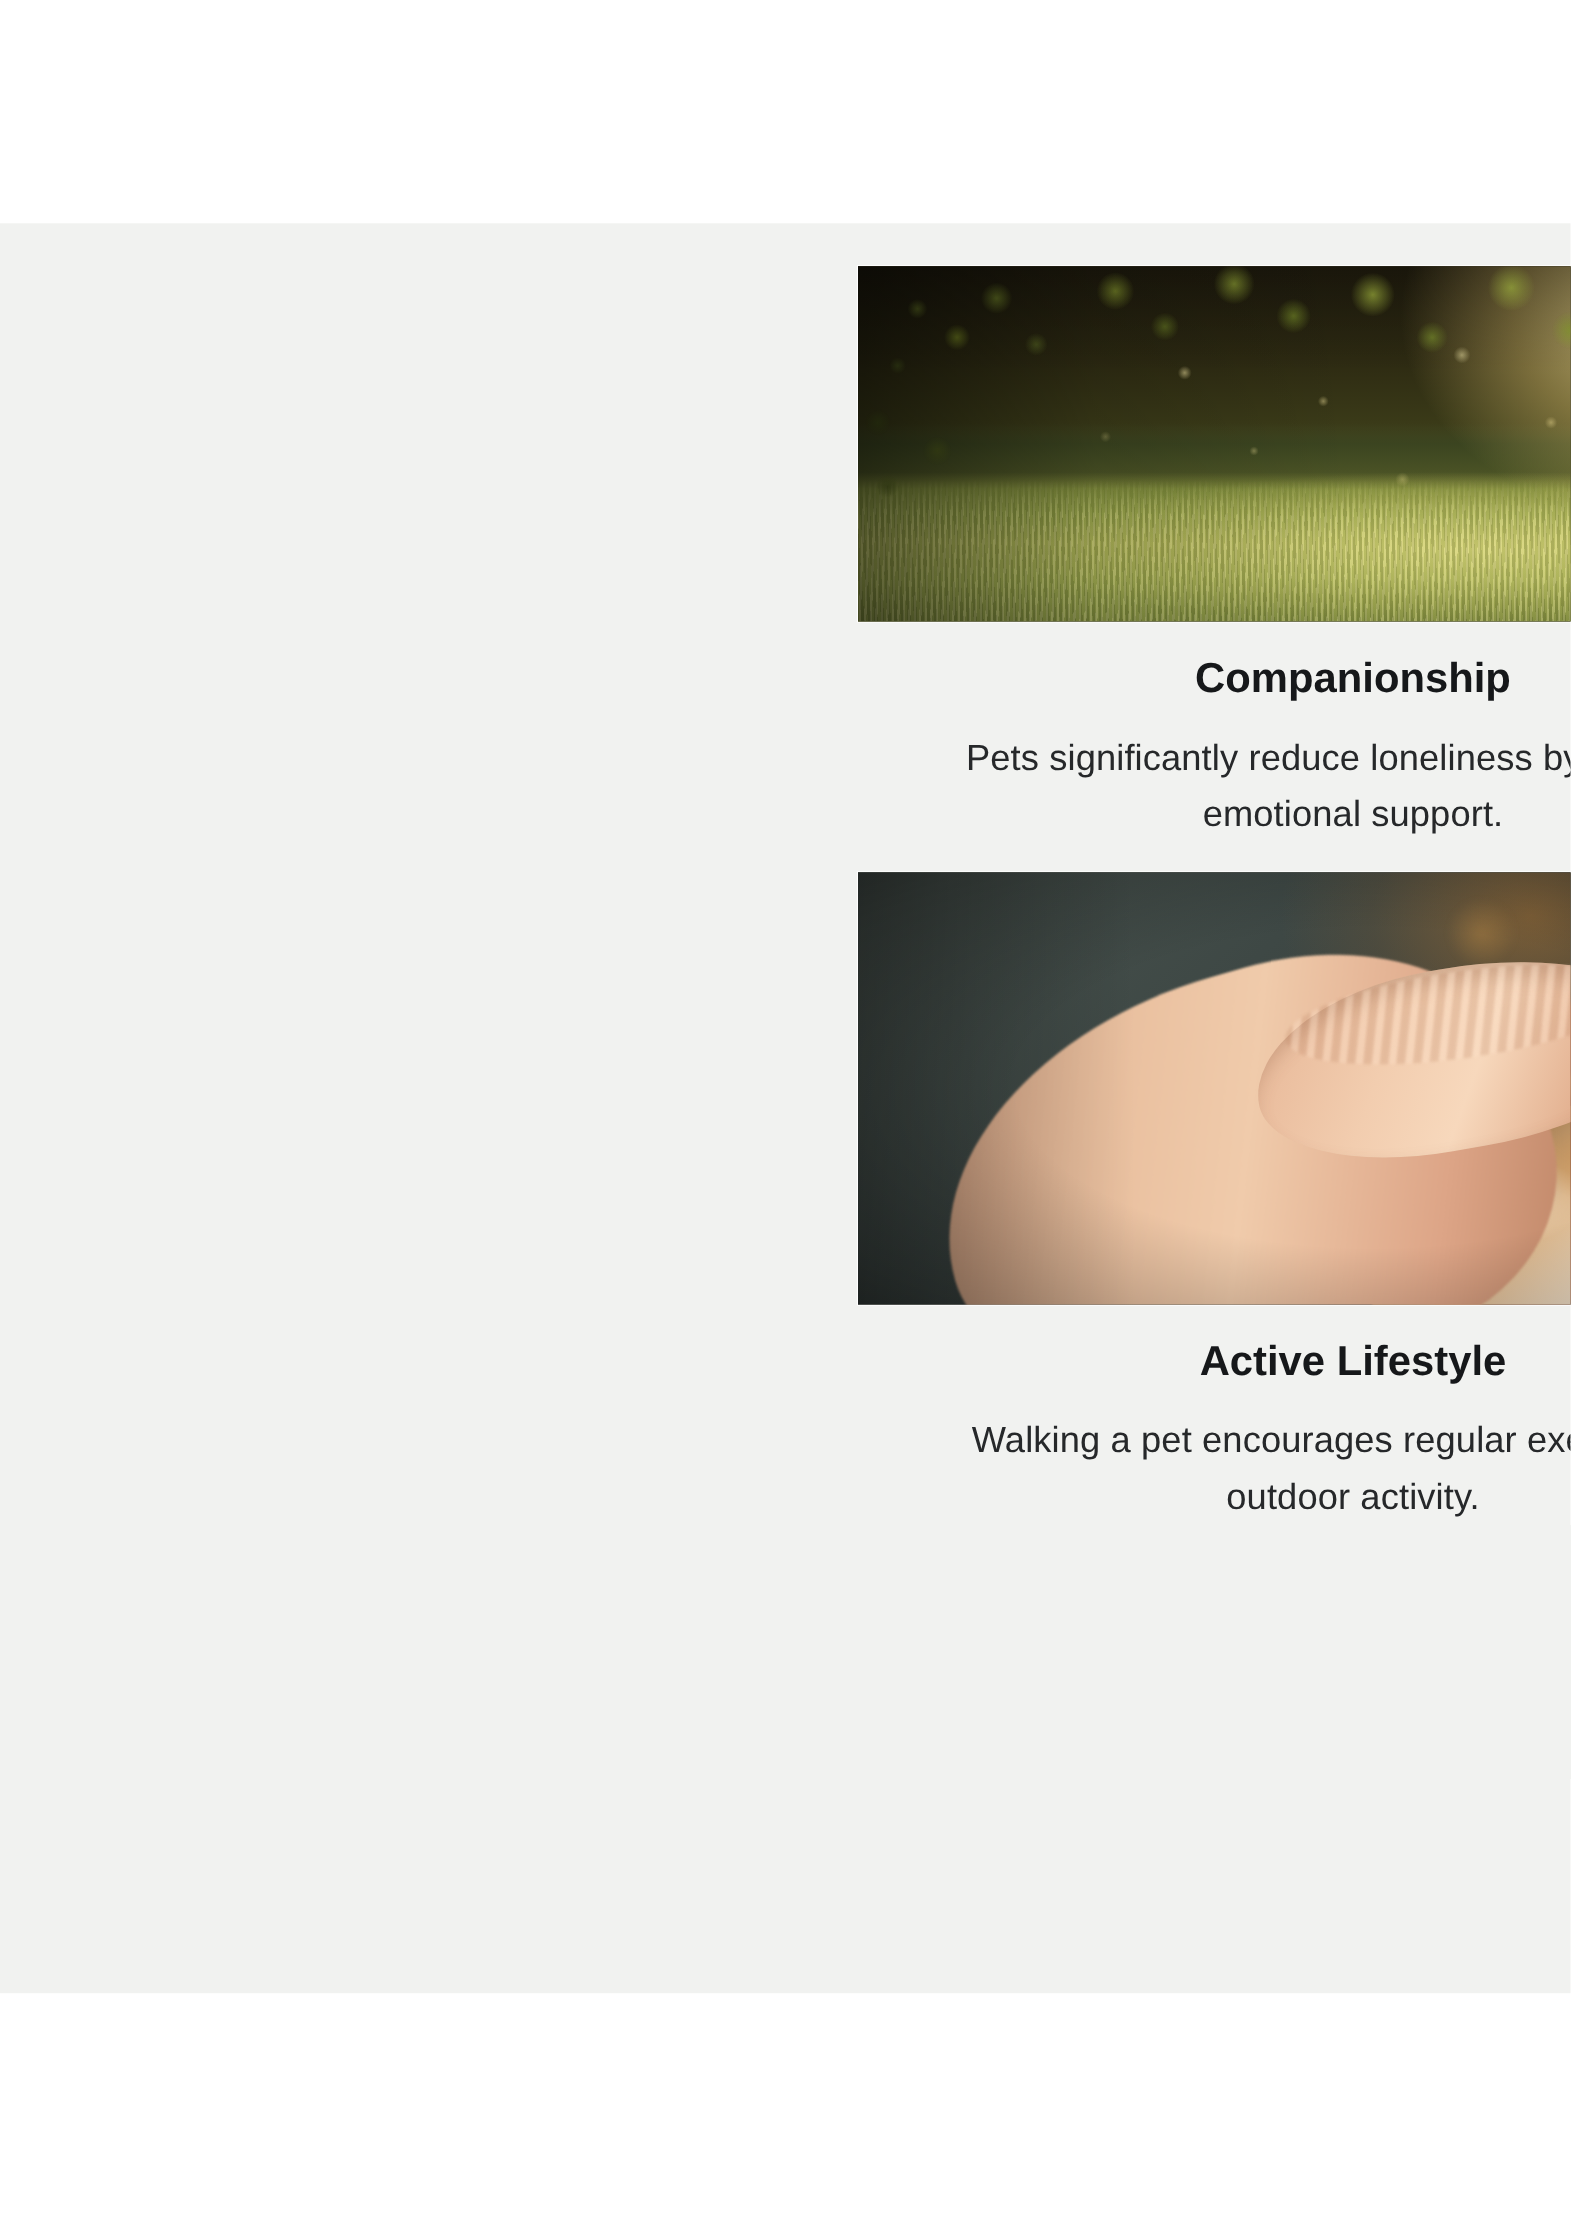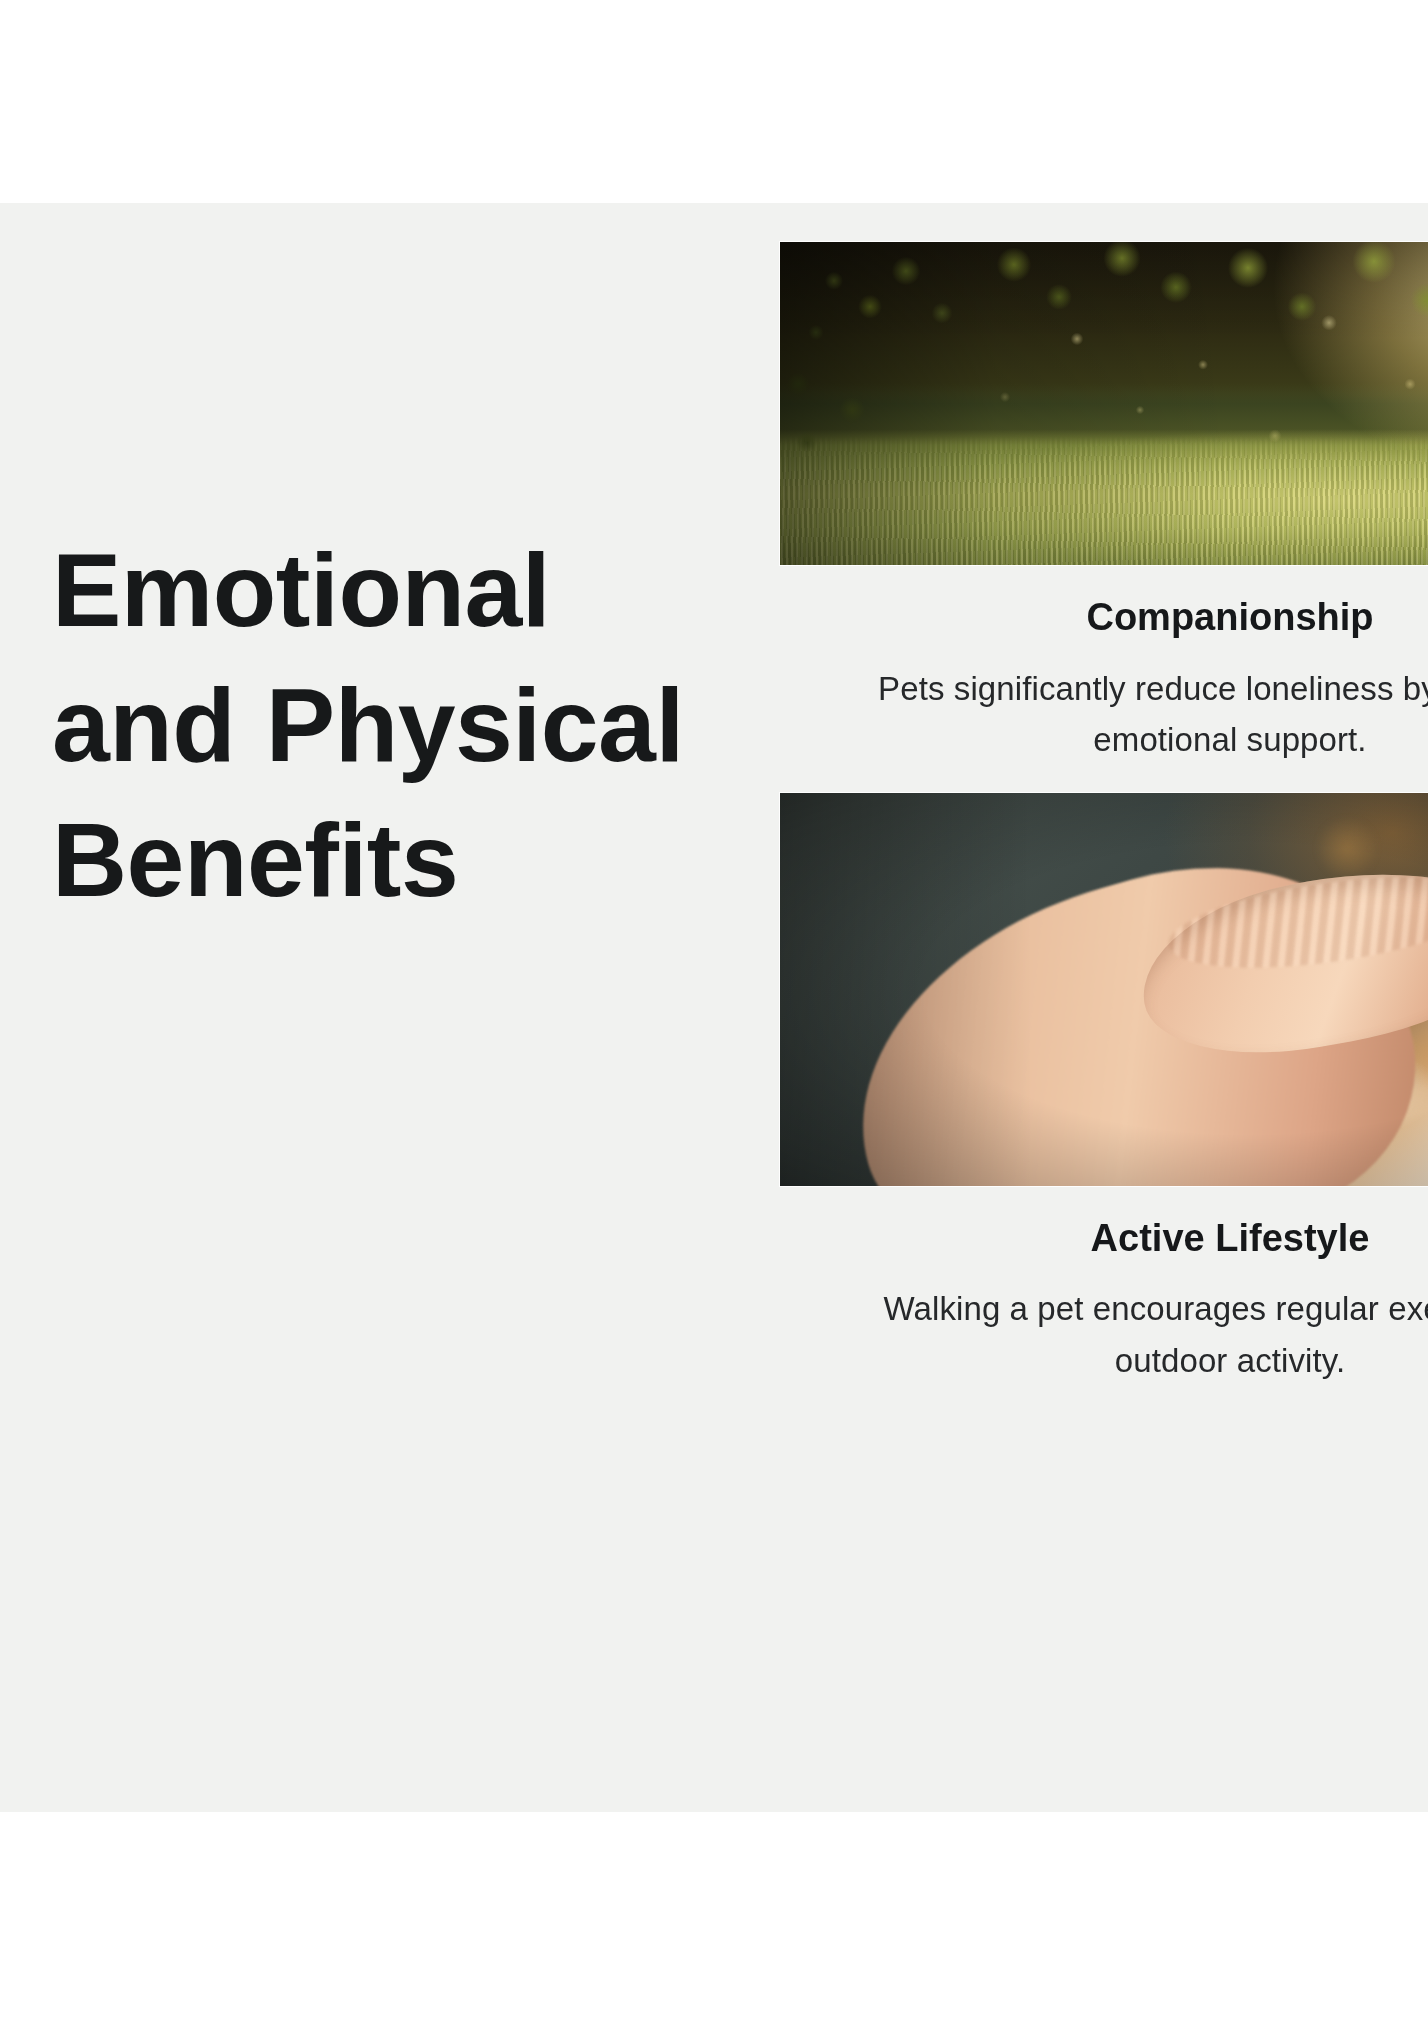--- a/index.html
+++ b/index.html
@@ -284,23 +284,20 @@
       linear-gradient(to right, rgba(0,0,0,0.30) 0%, rgba(0,0,0,0) 28%);
   }
 </style>
 </head>
 <body>
 
 <div class="page">
 
   <div class="slide">
 
-    <div class="title-block">
-      <h1 class="deck-title">Emotional and Physical Benefits</h1>
-    </div>
 
     <div class="cards">
 
       <div class="card">
         <div class="card-figure">
           <div class="scene garden"></div>
           <div class="garden-leaves"></div>
           <div class="garden-bokeh"></div>
 
           <div class="garden-grass"></div>

